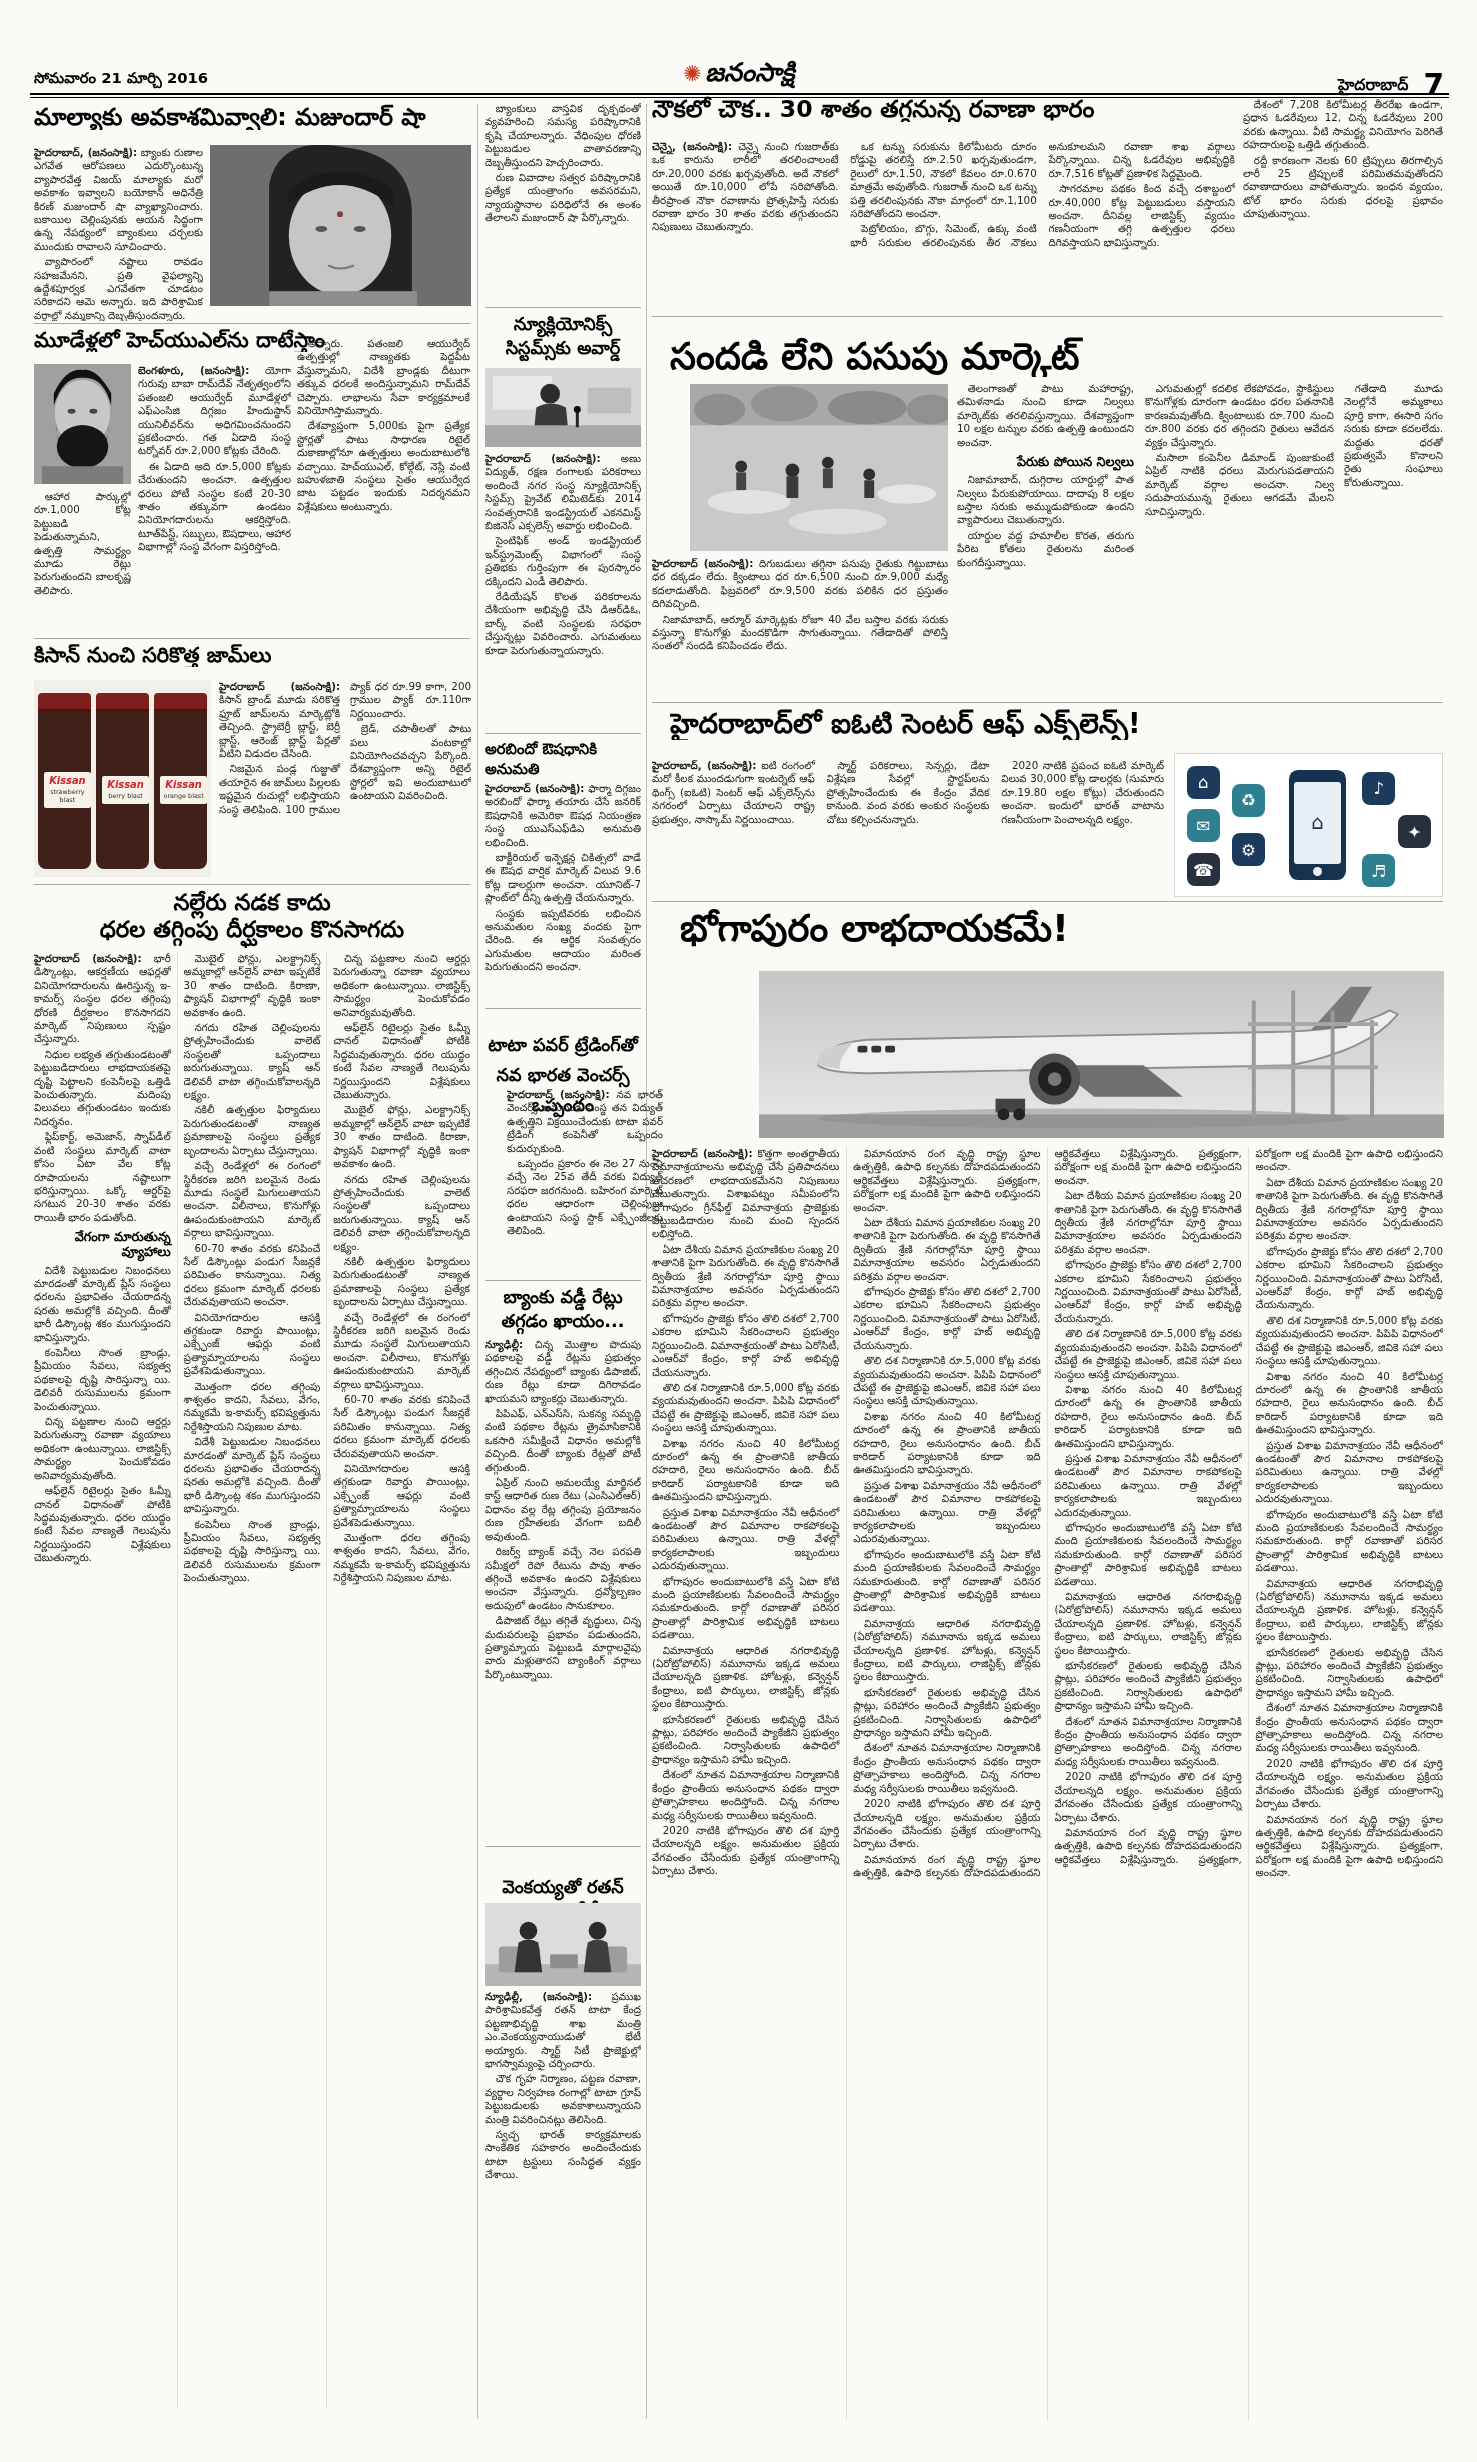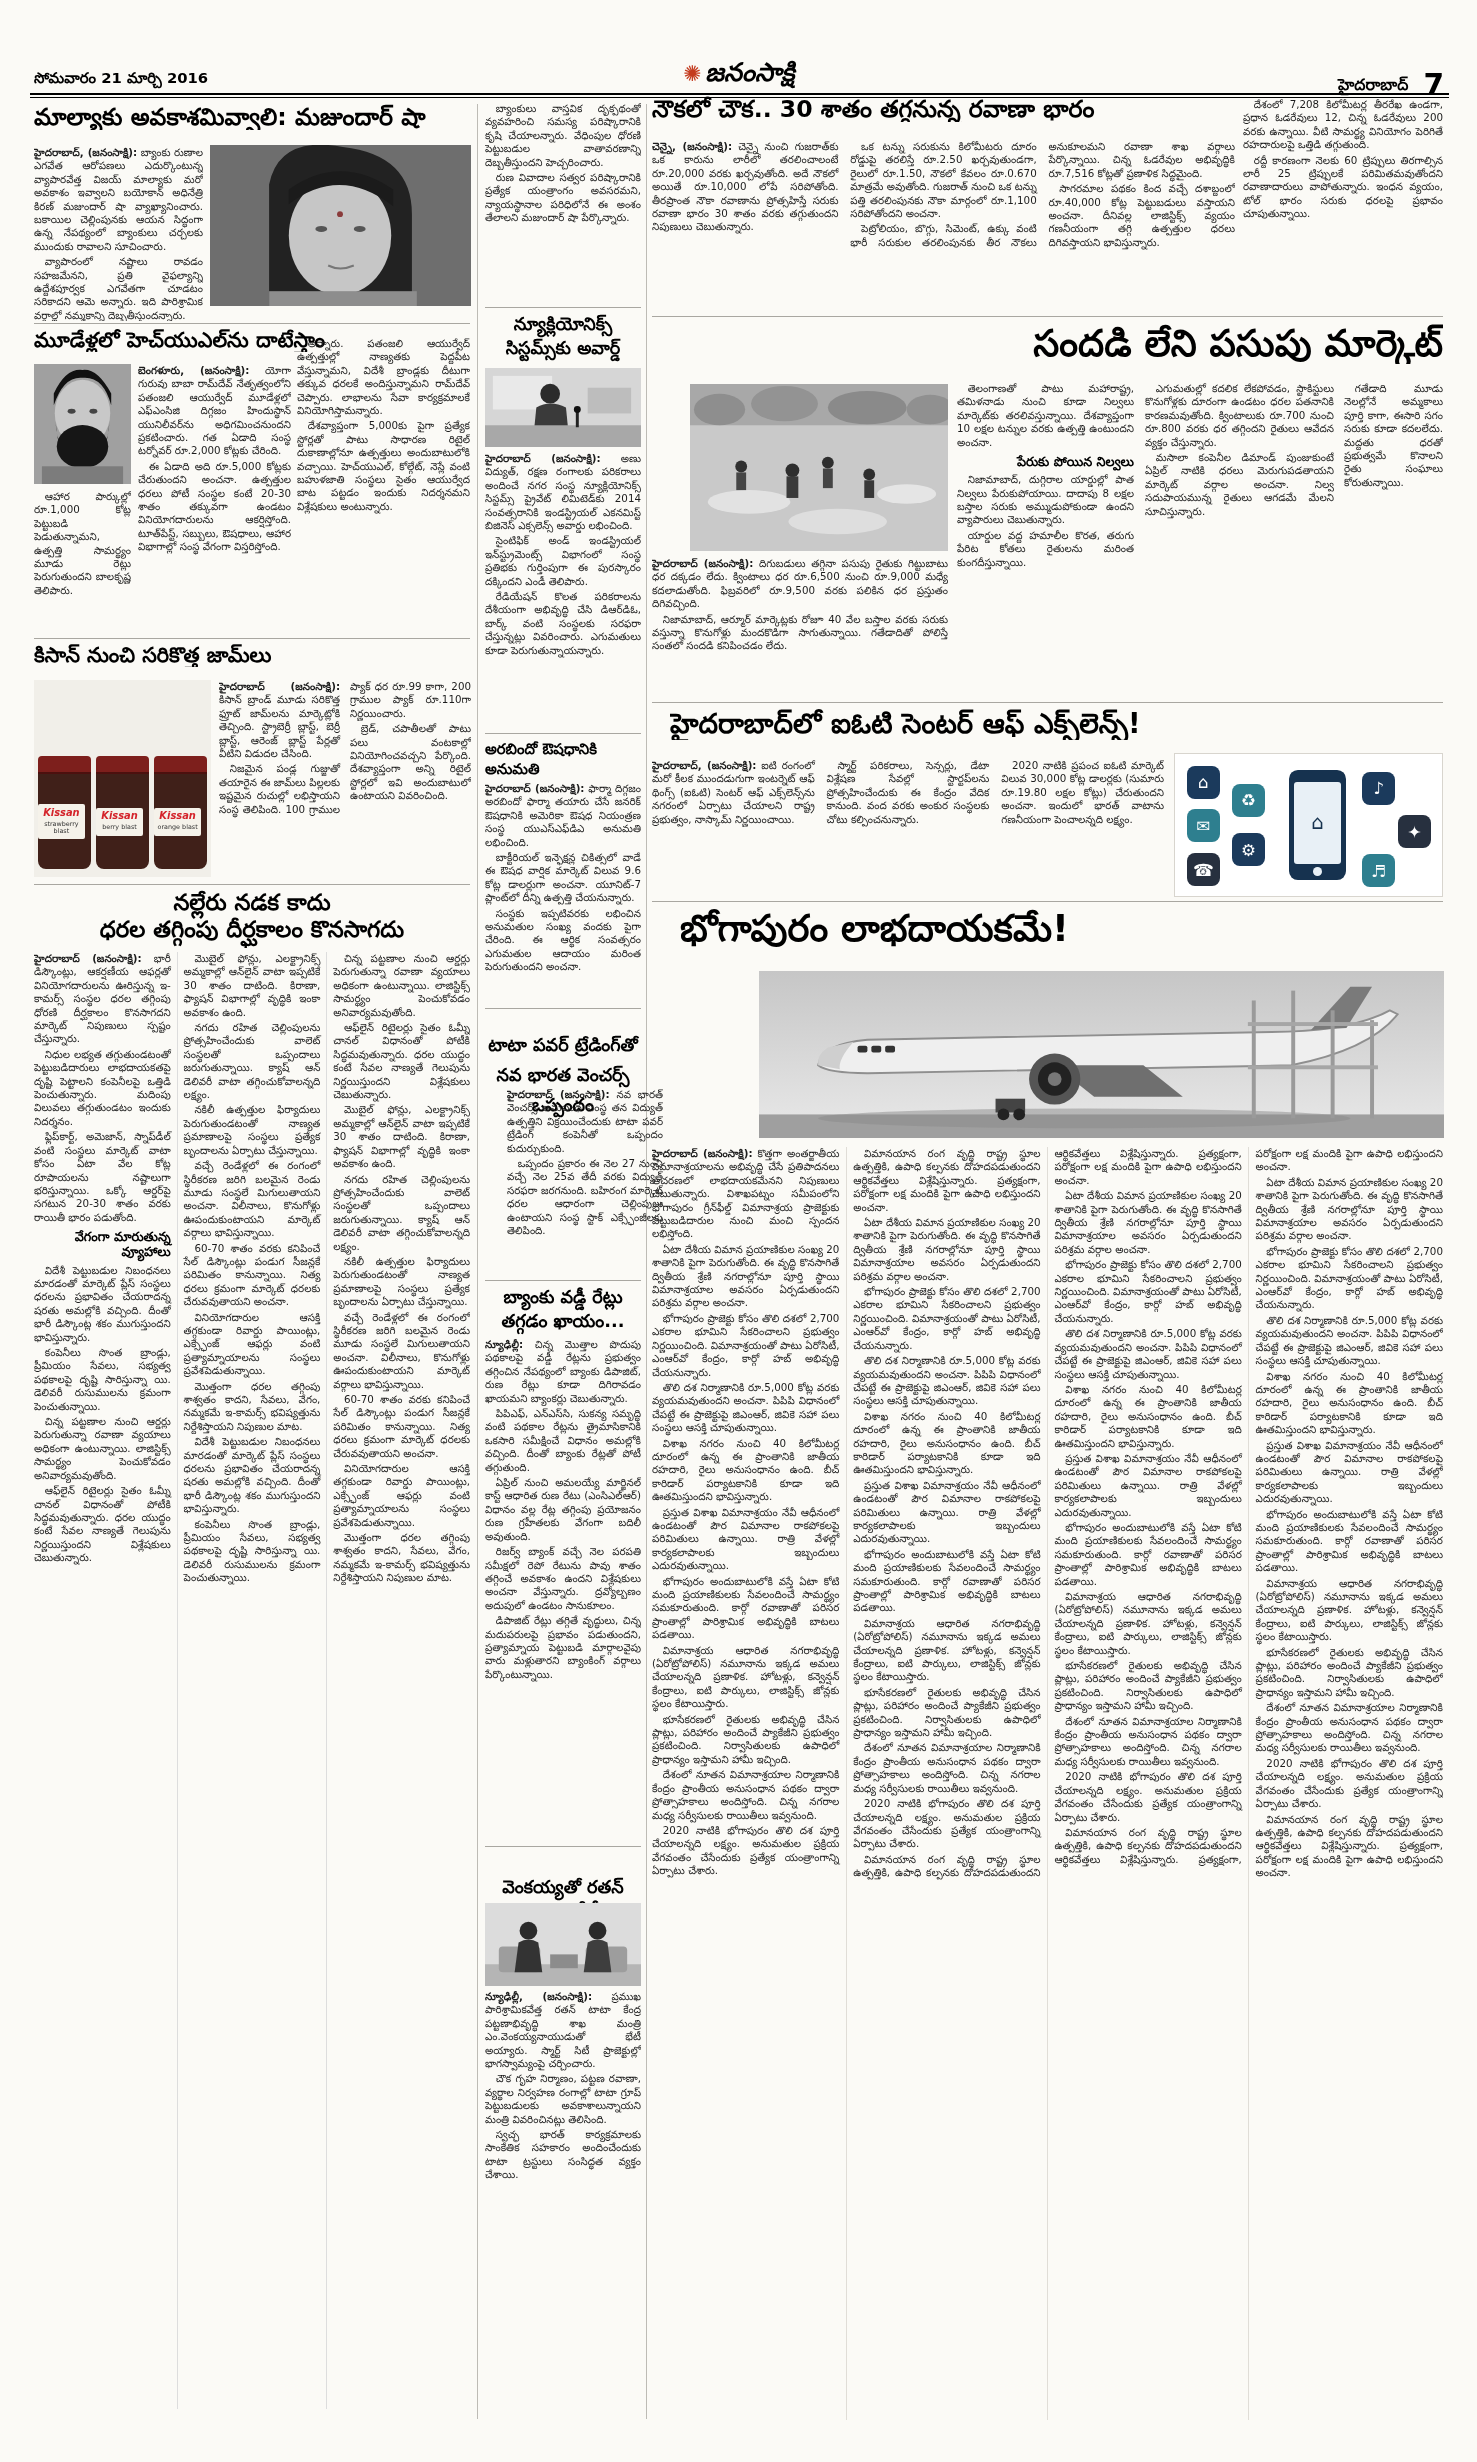--- a/index.html
+++ b/index.html
@@ -26,21 +26,21 @@
   .mh-date{font-size:14.8px;font-weight:bold;color:#000;}
   .mh-logo{font-size:25.6px;font-weight:bold;font-style:italic;color:#000;}
   .mh-logo .flame{font-style:normal;color:#c43b1e;font-size:21.7px;margin-right:3.9px;}
   .mh-city{font-size:15.8px;font-weight:bold;color:#000;display:inline-block;vertical-align:baseline;}
   .mh-page{font-size:29.6px;font-weight:bold;color:#000;display:inline-block;margin-left:9.9px;vertical-align:middle;}
   
   .jars{display:flex;align-items:flex-end;justify-content:space-between;background:#f1efe9;
         padding:9.9px 3.9px 7.9px 3.9px;box-sizing:border-box;}
   .jar{width:53px;display:flex;flex-direction:column;align-items:stretch;}
   .jar-lid{height:15.8px;background:#7d1f1c;border-radius:3.9px 3.9px 0 0;border-bottom:2px solid #4c100e;}
-  .jar-body{height:95px;background:#402019;border-radius:0 0 7.9px 7.9px;display:flex;align-items:center;justify-content:flex-start;}
+  .jar-body{height:158px;background:#402019;border-radius:0 0 7.9px 7.9px;display:flex;align-items:center;justify-content:flex-end;}
   .jar-label{background:#f5f2ea;width:45px;padding:3.9px 1px;text-align:center;border-radius:2px;}
   .jar-brand{color:#d4232a;font-weight:bold;font-style:italic;font-size:9.9px;line-height:1;}
   .jar-flavor{color:#333;font-size:6.4px;line-height:1.15;margin-top:3px;}
   
   .iot-panel{background:#ffffff;border:1px solid #d8d5ce;box-sizing:border-box;}
   .iot-tile{position:absolute;width:33px;height:33px;border-radius:7.9px;display:flex;align-items:center;justify-content:center;
             color:#fff;font-size:16.7px;}
   .iot-navy{background:#1b3a5c;} .iot-teal{background:#2e7f8f;} .iot-dark{background:#27303f;}
   .phone{position:absolute;left:114px;top:15.8px;width:57px;height:110px;background:#16324f;border-radius:8.9px;}
   .phone .screen{position:absolute;left:4.9px;top:11.8px;right:4.9px;bottom:15.8px;background:#e8f0f6;border-radius:3px;
@@ -286,21 +286,21 @@
       </div>
   </div>
   <div class="abs body-txt" style="left:1243px;top:98px;width:200px;height:214px;">
     <div>
         <p>దేశంలో 7,208 కిలోమీటర్ల తీరరేఖ ఉండగా, ప్రధాన ఓడరేవులు 12, చిన్న ఓడరేవులు 200 వరకు ఉన్నాయి. వీటి సామర్థ్య వినియోగం పెరిగితే రహదారులపై ఒత్తిడి తగ్గుతుంది.</p>
         <p>రద్దీ కారణంగా నెలకు 60 ట్రిప్పులు తిరగాల్సిన లారీ 25 ట్రిప్పులకే పరిమితమవుతోందని రవాణాదారులు వాపోతున్నారు. ఇంధన వ్యయం, టోల్ భారం సరుకు ధరలపై ప్రభావం చూపుతున్నాయి.</p>
       </div>
   </div>
 
   <div class="hr" style="left:652px;top:316px;width:791px;"></div>
-  <div class="abs hl hl-nowrap" style="left:670px;top:323px;width:773px;font-size:37px;text-align:right;">సందడి లేని పసుపు మార్కెట్</div>
+  <div class="abs hl hl-nowrap" style="left:670px;top:336px;width:773px;font-size:37px;">సందడి లేని పసుపు మార్కెట్</div>
   <div class="photo" style="left:690px;top:384px;width:258px;height:167px;">
     <svg viewBox="0 0 262 170" preserveAspectRatio="none">
       <rect width="262" height="170" fill="#c9c9c9"></rect>
       <rect x="0" y="0" width="262" height="42" fill="#a8a8a8"></rect>
       <ellipse cx="30" cy="26" rx="26" ry="16" fill="#8e8e8e"></ellipse>
       <ellipse cx="96" cy="20" rx="34" ry="18" fill="#939393"></ellipse>
       <ellipse cx="180" cy="24" rx="40" ry="17" fill="#8a8a8a"></ellipse>
       <ellipse cx="244" cy="26" rx="24" ry="15" fill="#909090"></ellipse>
       <ellipse cx="60" cy="120" rx="42" ry="12" fill="#e2e2e2"></ellipse>
       <ellipse cx="150" cy="140" rx="50" ry="13" fill="#dedede"></ellipse>

